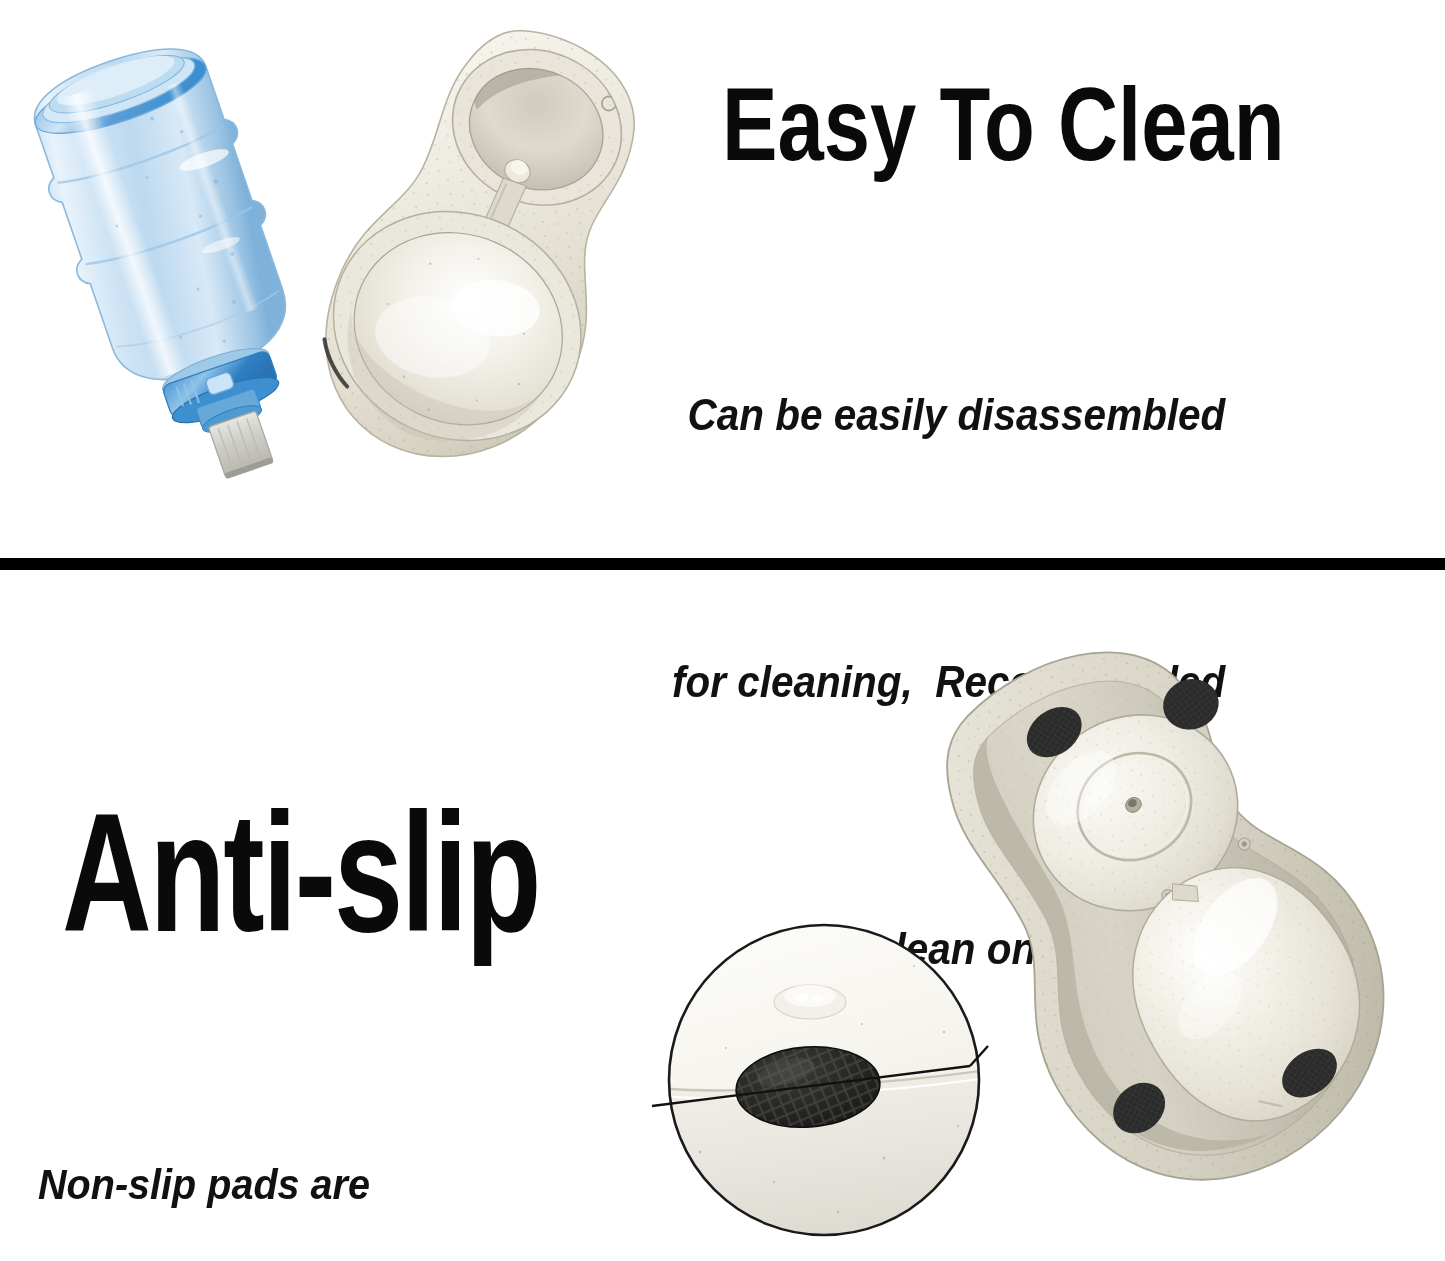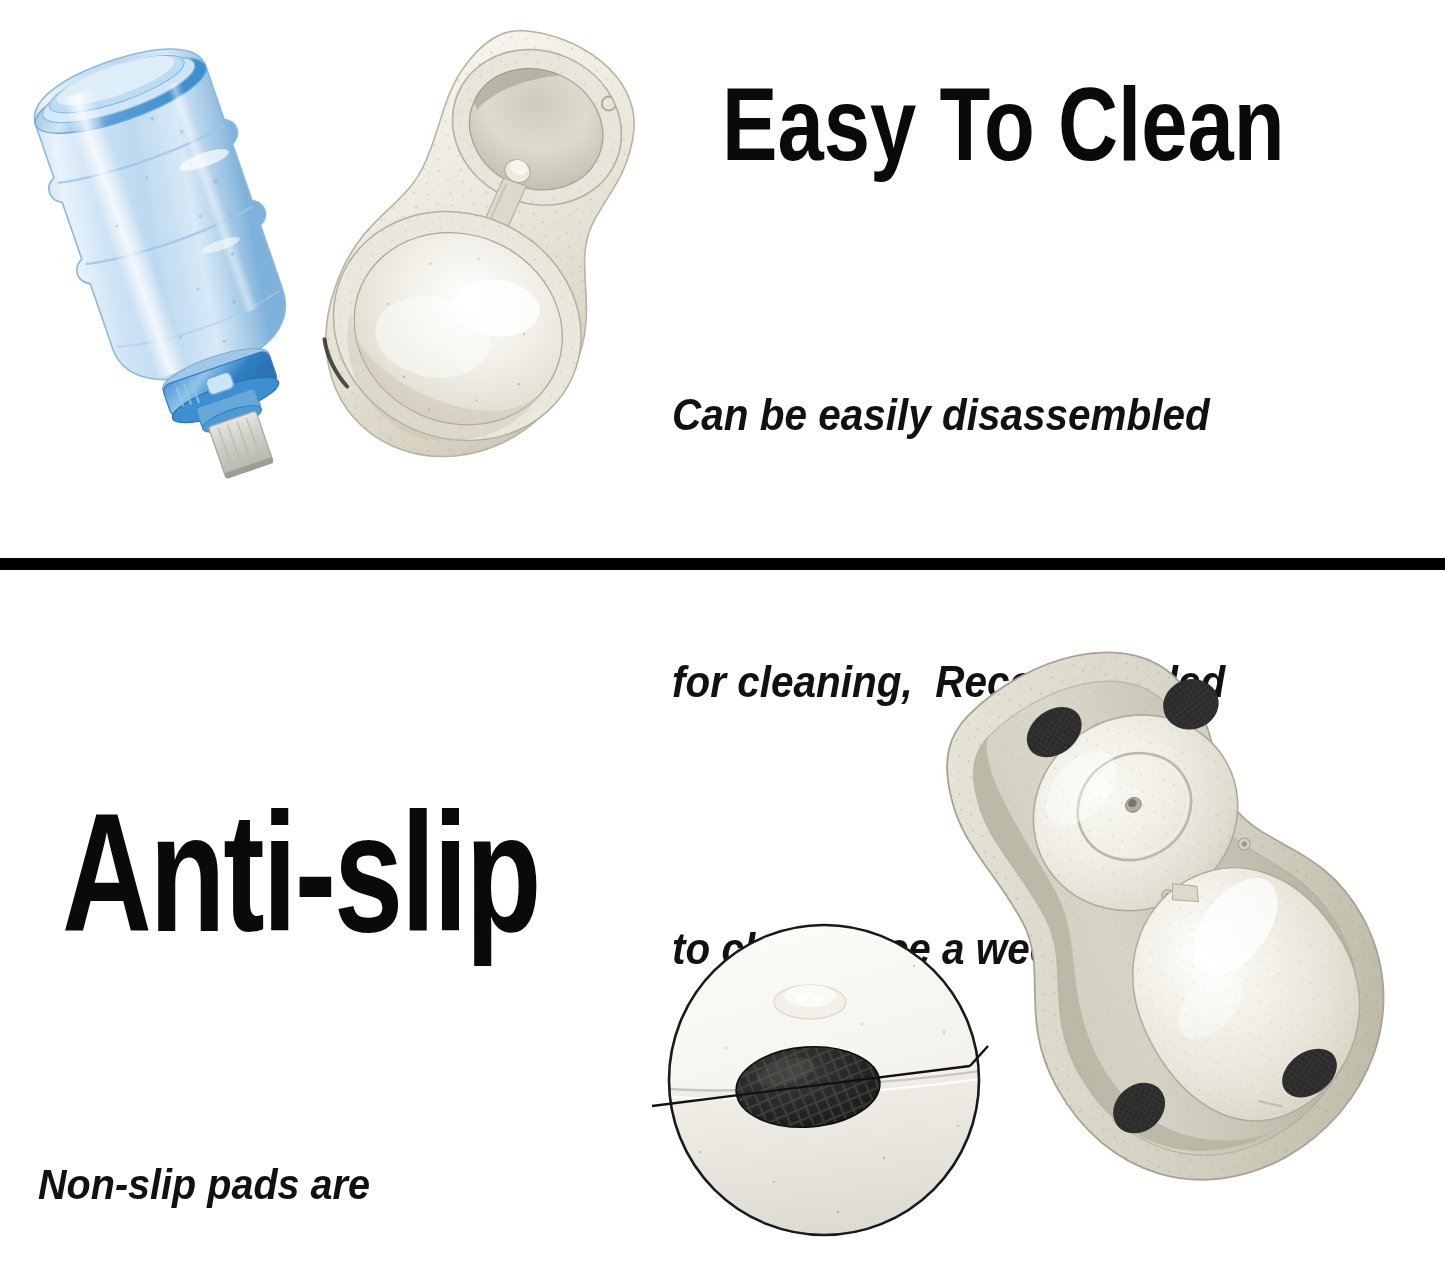--- a/index.html
+++ b/index.html
@@ -7,21 +7,21 @@
   body{
     width:1445px;height:1261px;
     background:#ffffff;
     font-family:"Liberation Sans","DejaVu Sans",sans-serif;
     overflow:hidden;
     position:relative;
   }
   .page{position:relative;width:1445px;height:1261px;background:#fff;}
 
   
-  .panel{position:absolute;left:0;width:1445px;}
+  .panel{position:absolute;left:0;width:1445px;text-align:right;}
   #panel-top{top:0;height:558px;}
   #panel-bottom{top:570px;height:691px;margin-top:28px;}
 
   
   #divider{
     position:absolute;left:0;top:558px;
     width:1445px;height:12px;
     background:#000000;
   }
 

